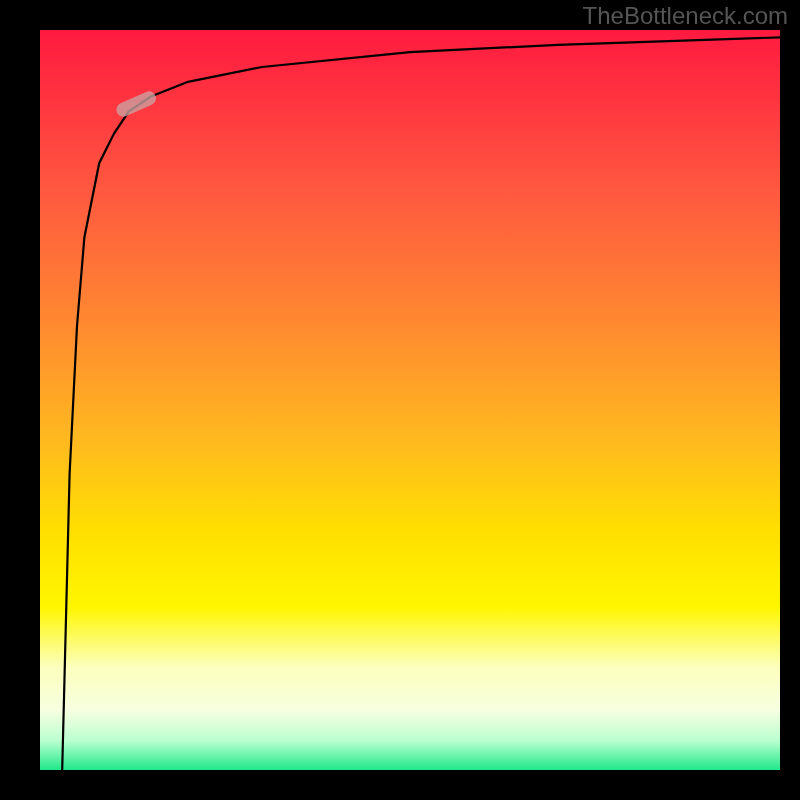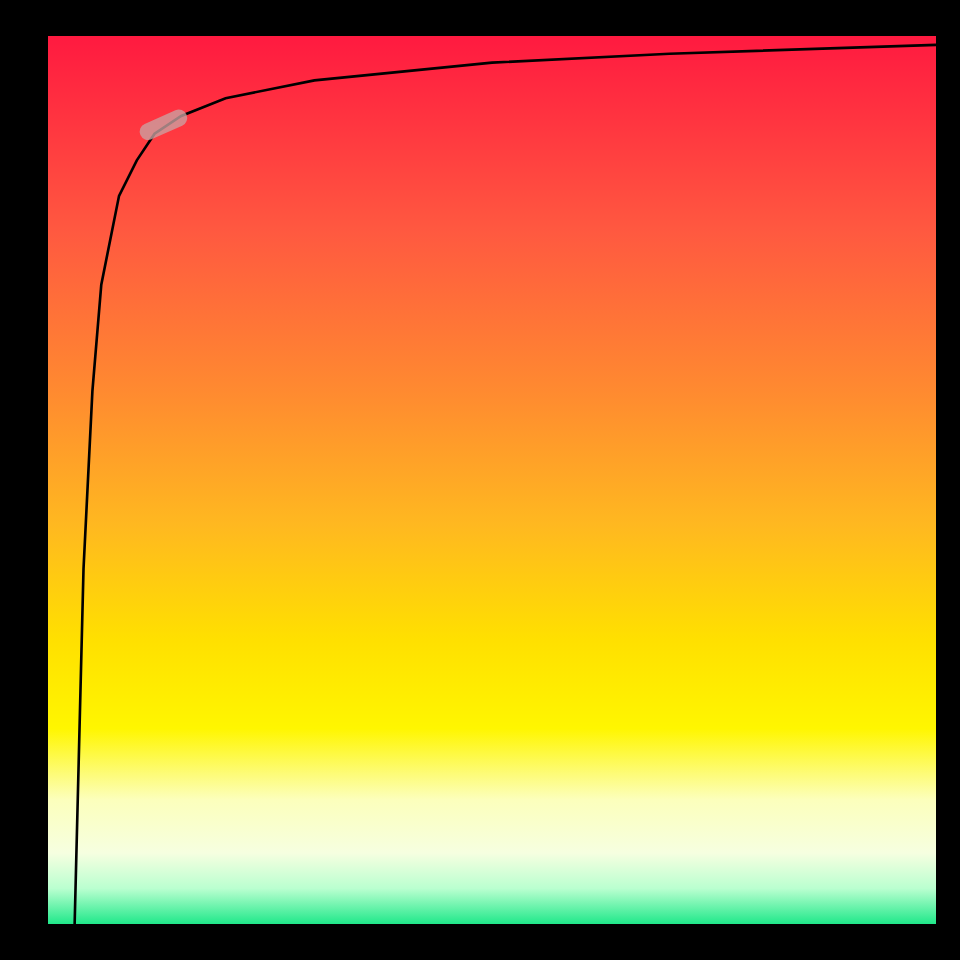--- a/index.html
+++ b/index.html
@@ -21,20 +21,21 @@
           #20e88a 100%);}
   svg.curve{position:absolute;left:40px;top:30px;width:740px;height:740px;overflow:visible}
   .curve path{fill:none;stroke:#000;stroke-width:2.2}
   .marker{fill:#caa2a2;opacity:.78}
 </style>
 </head>
 <body>
 
 <div class="frame">
 
+  <div class="attribution">TheBottleneck.com</div>
 
   <div class="plot"></div>
 
   <svg class="curve" viewBox="0 0 740 740" preserveAspectRatio="none">
     <path d="M22.2 740.0 L29.6 444.0 L37.0 296.0 L44.4 207.2 L59.2 133.2 L74.0 103.6 L88.8 81.4 L111.0 66.6 L148.0 51.8 L222.0 37.0 L370.0 22.2 L518.0 14.8 L740.0 7.4"></path>
     <rect class="marker" width="42" height="14" rx="7" ry="7" transform="rotate(-24 96.2 74)" x="75.2" y="67"></rect>
   </svg>
 
 </div>
 

